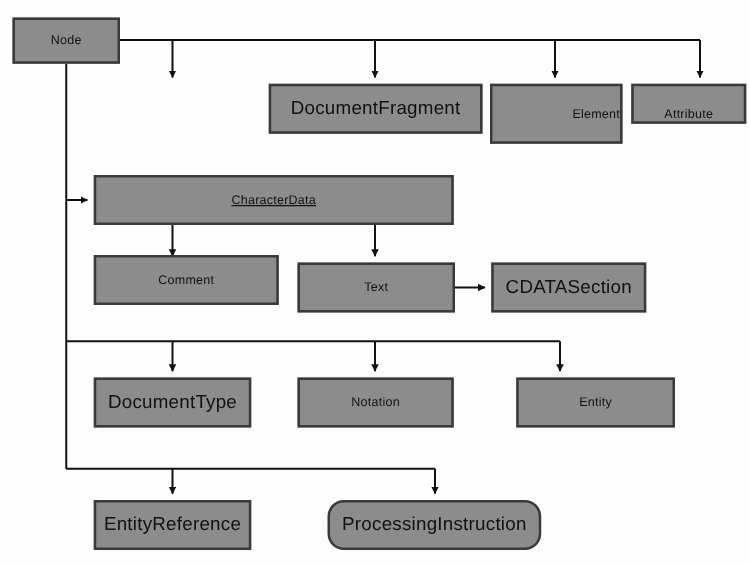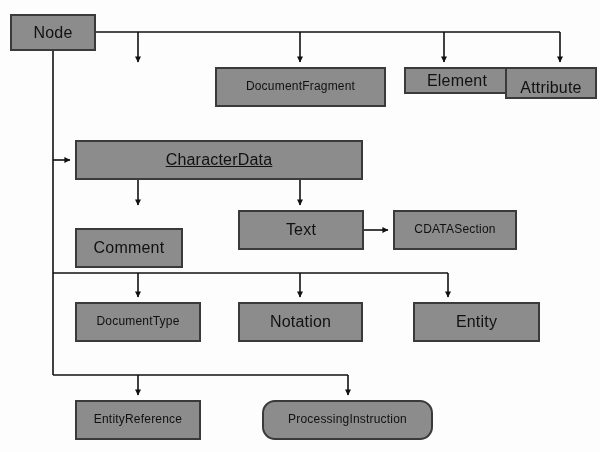--- a/index.html
+++ b/index.html
@@ -24,27 +24,27 @@
   }
   .node-box {
     position: absolute;
     box-sizing: border-box;
     background: #8c8c8c;
     border: 2px solid #3a3a3a;
     display: flex;
     align-items: center;
     justify-content: center;
     color: #111111;
-    font-size: 16px;
+    font-size: 10px;
     letter-spacing: 0.2px;
     text-align: center;
     line-height: 1.1;
     z-index: 3;
   }
-  .node-box.small-text { font-size: 12px; }
+  .node-box.small-text { font-size: 15px; }
 </style>
 </head>
 <body>
 
 <div id="canvas">
 
   <svg id="edges" viewBox="0 0 600 452" width="600" height="452" xmlns="http://www.w3.org/2000/svg">
     <defs>
       <marker id="arrowhead" markerWidth="7" markerHeight="7" refX="5.6" refY="3" orient="auto" markerUnits="userSpaceOnUse">
         <path d="M0,0 L6,3 L0,6 z" fill="#111111"></path>
@@ -81,33 +81,33 @@
 
   <div class="node-box" style="left:10px; top:14px; width:86px; height:37px;">
     <span>Node</span>
   </div>
 
 
   <div class="node-box small-text" style="left:215px; top:67px; width:171px; height:40px;">
     <span>DocumentFragment</span>
   </div>
 
-  <div class="node-box" style="left:404px; top:67px; width:106px; height:27px;">
+  <div class="node-box" style="left:392px; top:67px; width:106px; height:48px;justify-content:flex-end;">
     <span>Element</span>
   </div>
 
   <div class="node-box" style="left:505px; top:67px; width:92px; height:32px;align-items:flex-end;">
     <span>Attribute</span>
   </div>
 
   <div class="node-box" style="left:75px; top:140px; width:288px; height:40px;text-decoration:underline;">
     <span>CharacterData</span>
   </div>
 
-  <div class="node-box" style="left:75px; top:228px; width:108px; height:40px;">
+  <div class="node-box" style="left:75px; top:204px; width:148px; height:40px;">
     <span>Comment</span>
   </div>
 
   <div class="node-box" style="left:238px; top:210px; width:126px; height:40px;">
     <span>Text</span>
   </div>
 
   <div class="node-box small-text" style="left:393px; top:210px; width:124px; height:40px;">
     <span>CDATASection</span>
   </div>

